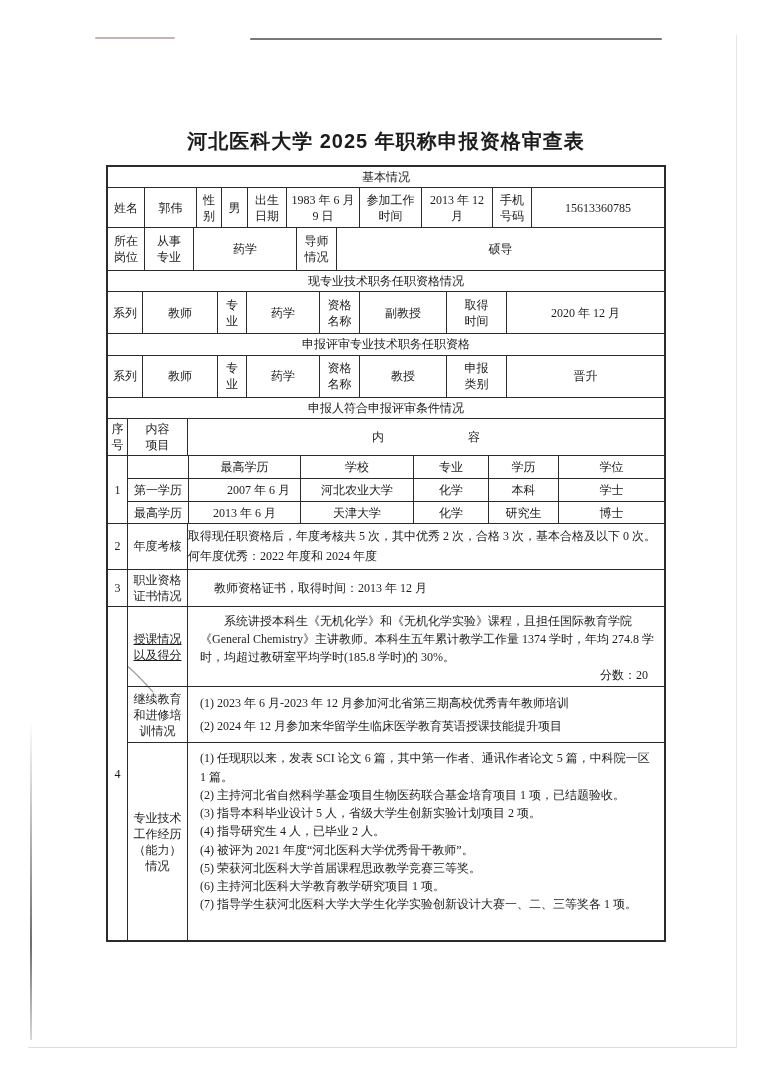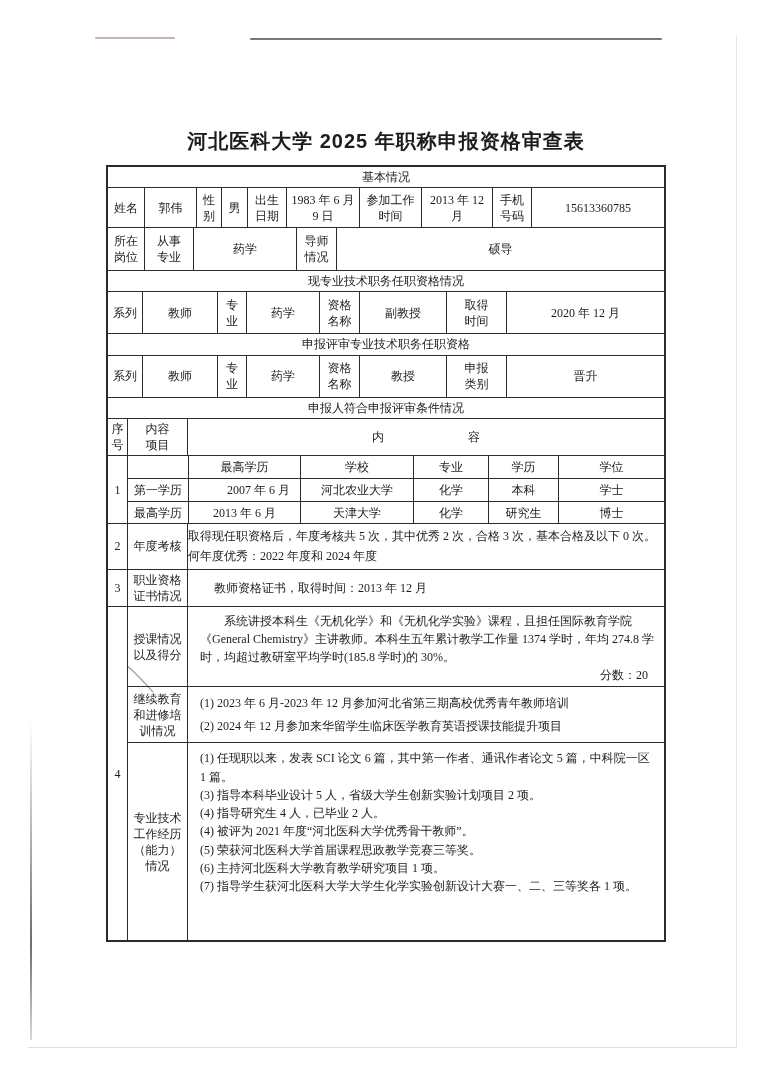--- a/index.html
+++ b/index.html
@@ -213,21 +213,21 @@
         <span class="lw4" style="text-align:center;">职业资格证书情况</span>
       </div>
     <div class="td grow leftpad">教师资格证书，取得时间：2013 年 12 月</div>
   </div>
 
   <div class="tr" style="min-height:330px;">
     <div class="td" style="flex:0 0 19px;">4</div>
     <div class="td grow col">
 
       <div class="sub" style="min-height:74px;flex:0 0 auto;">
-        <div class="td" style="flex:0 0 59px;">
+        <div class="td" style="flex:0 0 59px;text-decoration:underline;">
             <span class="lw4">授课情况以及得分</span>
           </div>
         <div class="td grow paracell">
           <div class="indent2">系统讲授本科生《无机化学》和《无机化学实验》课程，且担任国际教育学院《General Chemistry》主讲教师。本科生五年累计教学工作量 1374 学时，年均 274.8 学时，均超过教研室平均学时(185.8 学时)的 30%。</div>
           <div class="score">分数：20</div>
         </div>
       </div>
 
       <div class="sub" style="min-height:56px;flex:0 0 auto;">
         <div class="td" style="flex:0 0 59px;">
@@ -238,20 +238,21 @@
           <div>(2) 2024 年 12 月参加来华留学生临床医学教育英语授课技能提升项目</div>
         </div>
       </div>
 
       <div class="sub" style="min-height:198px;">
         <div class="td" style="flex:0 0 59px;">
             <span class="lw4">专业技术工作经历（能力）情况</span>
           </div>
         <div class="td grow worklist">
           <div>(1) 任现职以来，发表 SCI 论文 6 篇，其中第一作者、通讯作者论文 5 篇，中科院一区 1 篇。</div>
+          <div>(2) 主持河北省自然科学基金项目生物医药联合基金培育项目 1 项，已结题验收。</div>
           <div>(3) 指导本科毕业设计 5 人，省级大学生创新实验计划项目 2 项。</div>
           <div>(4) 指导研究生 4 人，已毕业 2 人。</div>
           <div>(4) 被评为 2021 年度“河北医科大学优秀骨干教师”。</div>
           <div>(5) 荣获河北医科大学首届课程思政教学竞赛三等奖。</div>
           <div>(6) 主持河北医科大学教育教学研究项目 1 项。</div>
           <div>(7) 指导学生获河北医科大学大学生化学实验创新设计大赛一、二、三等奖各 1 项。</div>
         </div>
       </div>
 
     </div>

